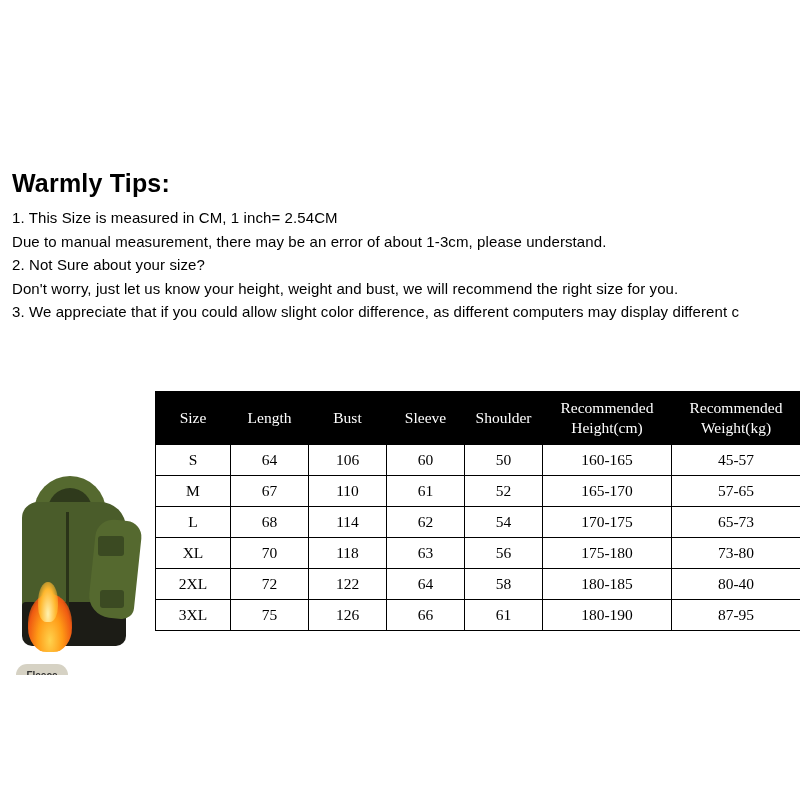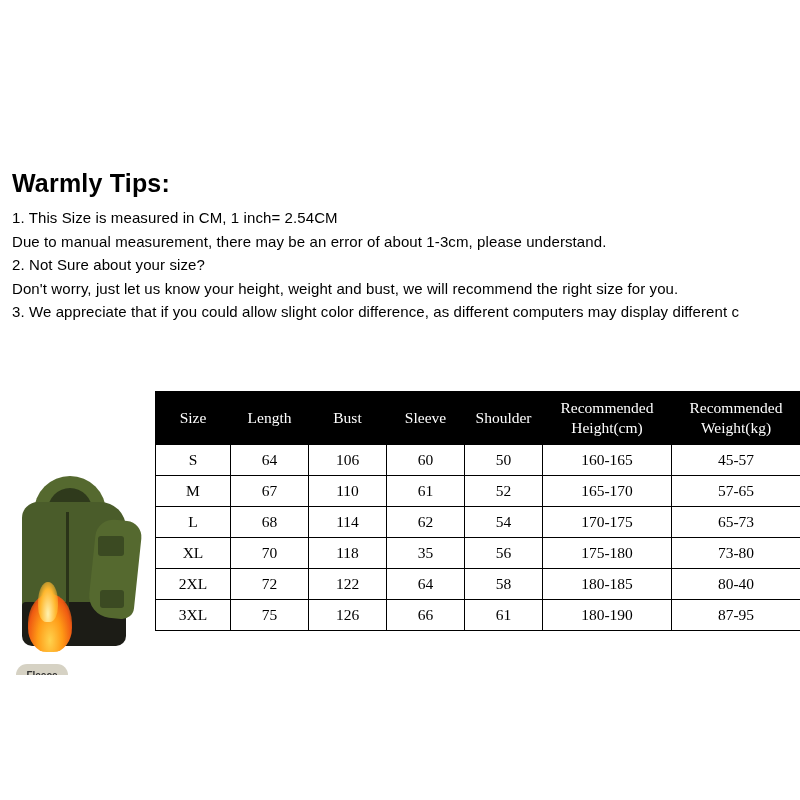--- a/index.html
+++ b/index.html
@@ -282,21 +282,21 @@
         <td>114</td>
         <td>62</td>
         <td>54</td>
         <td>170-175</td>
         <td>65-73</td>
       </tr>
       <tr>
         <td>XL</td>
         <td>70</td>
         <td>118</td>
-        <td>35</td>
+        <td>63</td>
         <td>56</td>
         <td>175-180</td>
         <td>73-80</td>
       </tr>
       <tr>
         <td>2XL</td>
         <td>72</td>
         <td>122</td>
         <td>64</td>
         <td>58</td>

